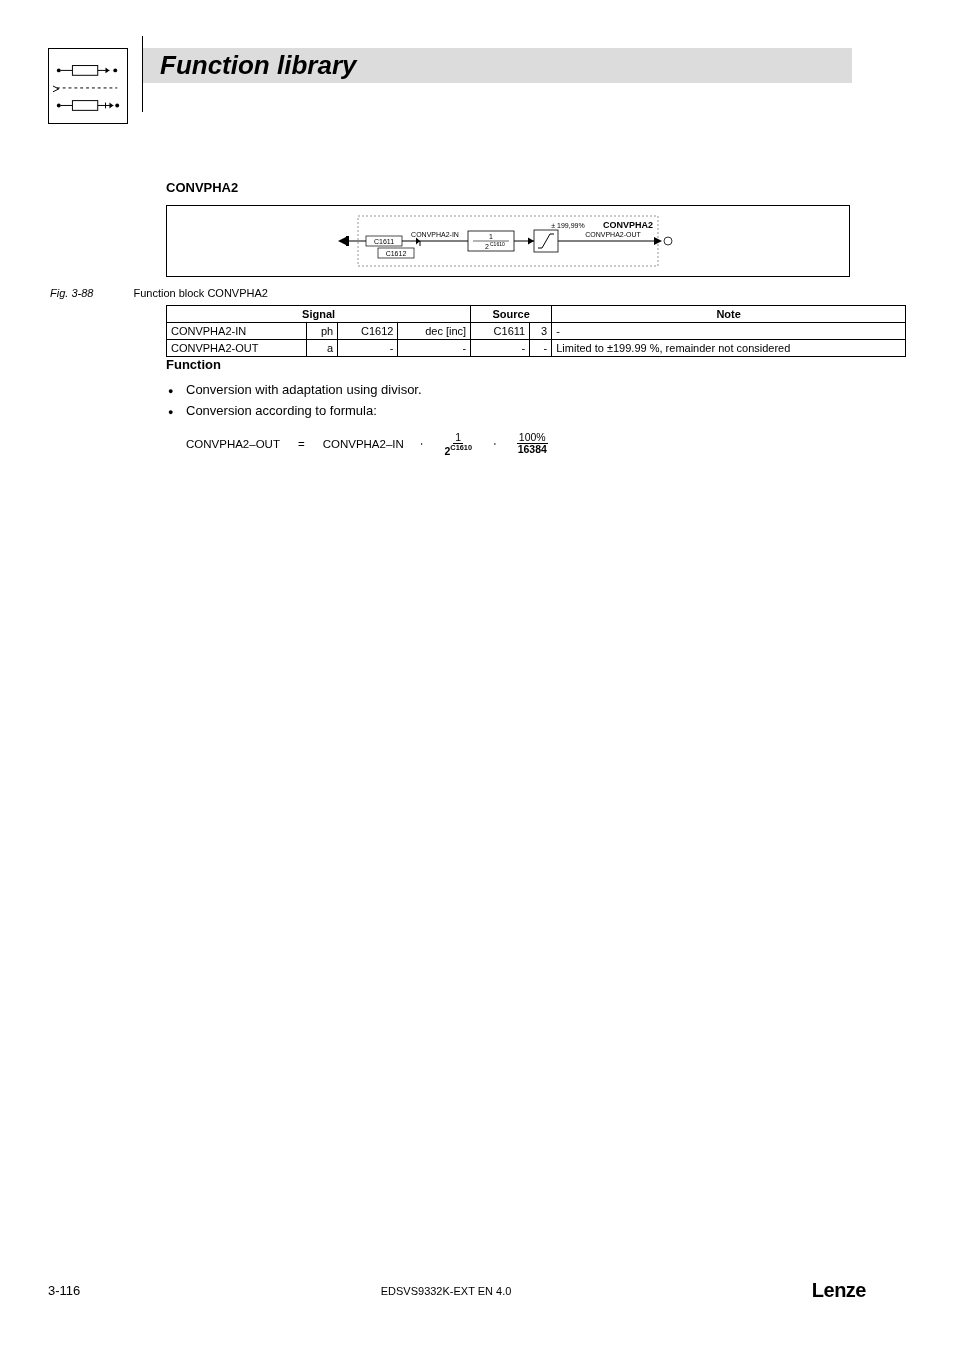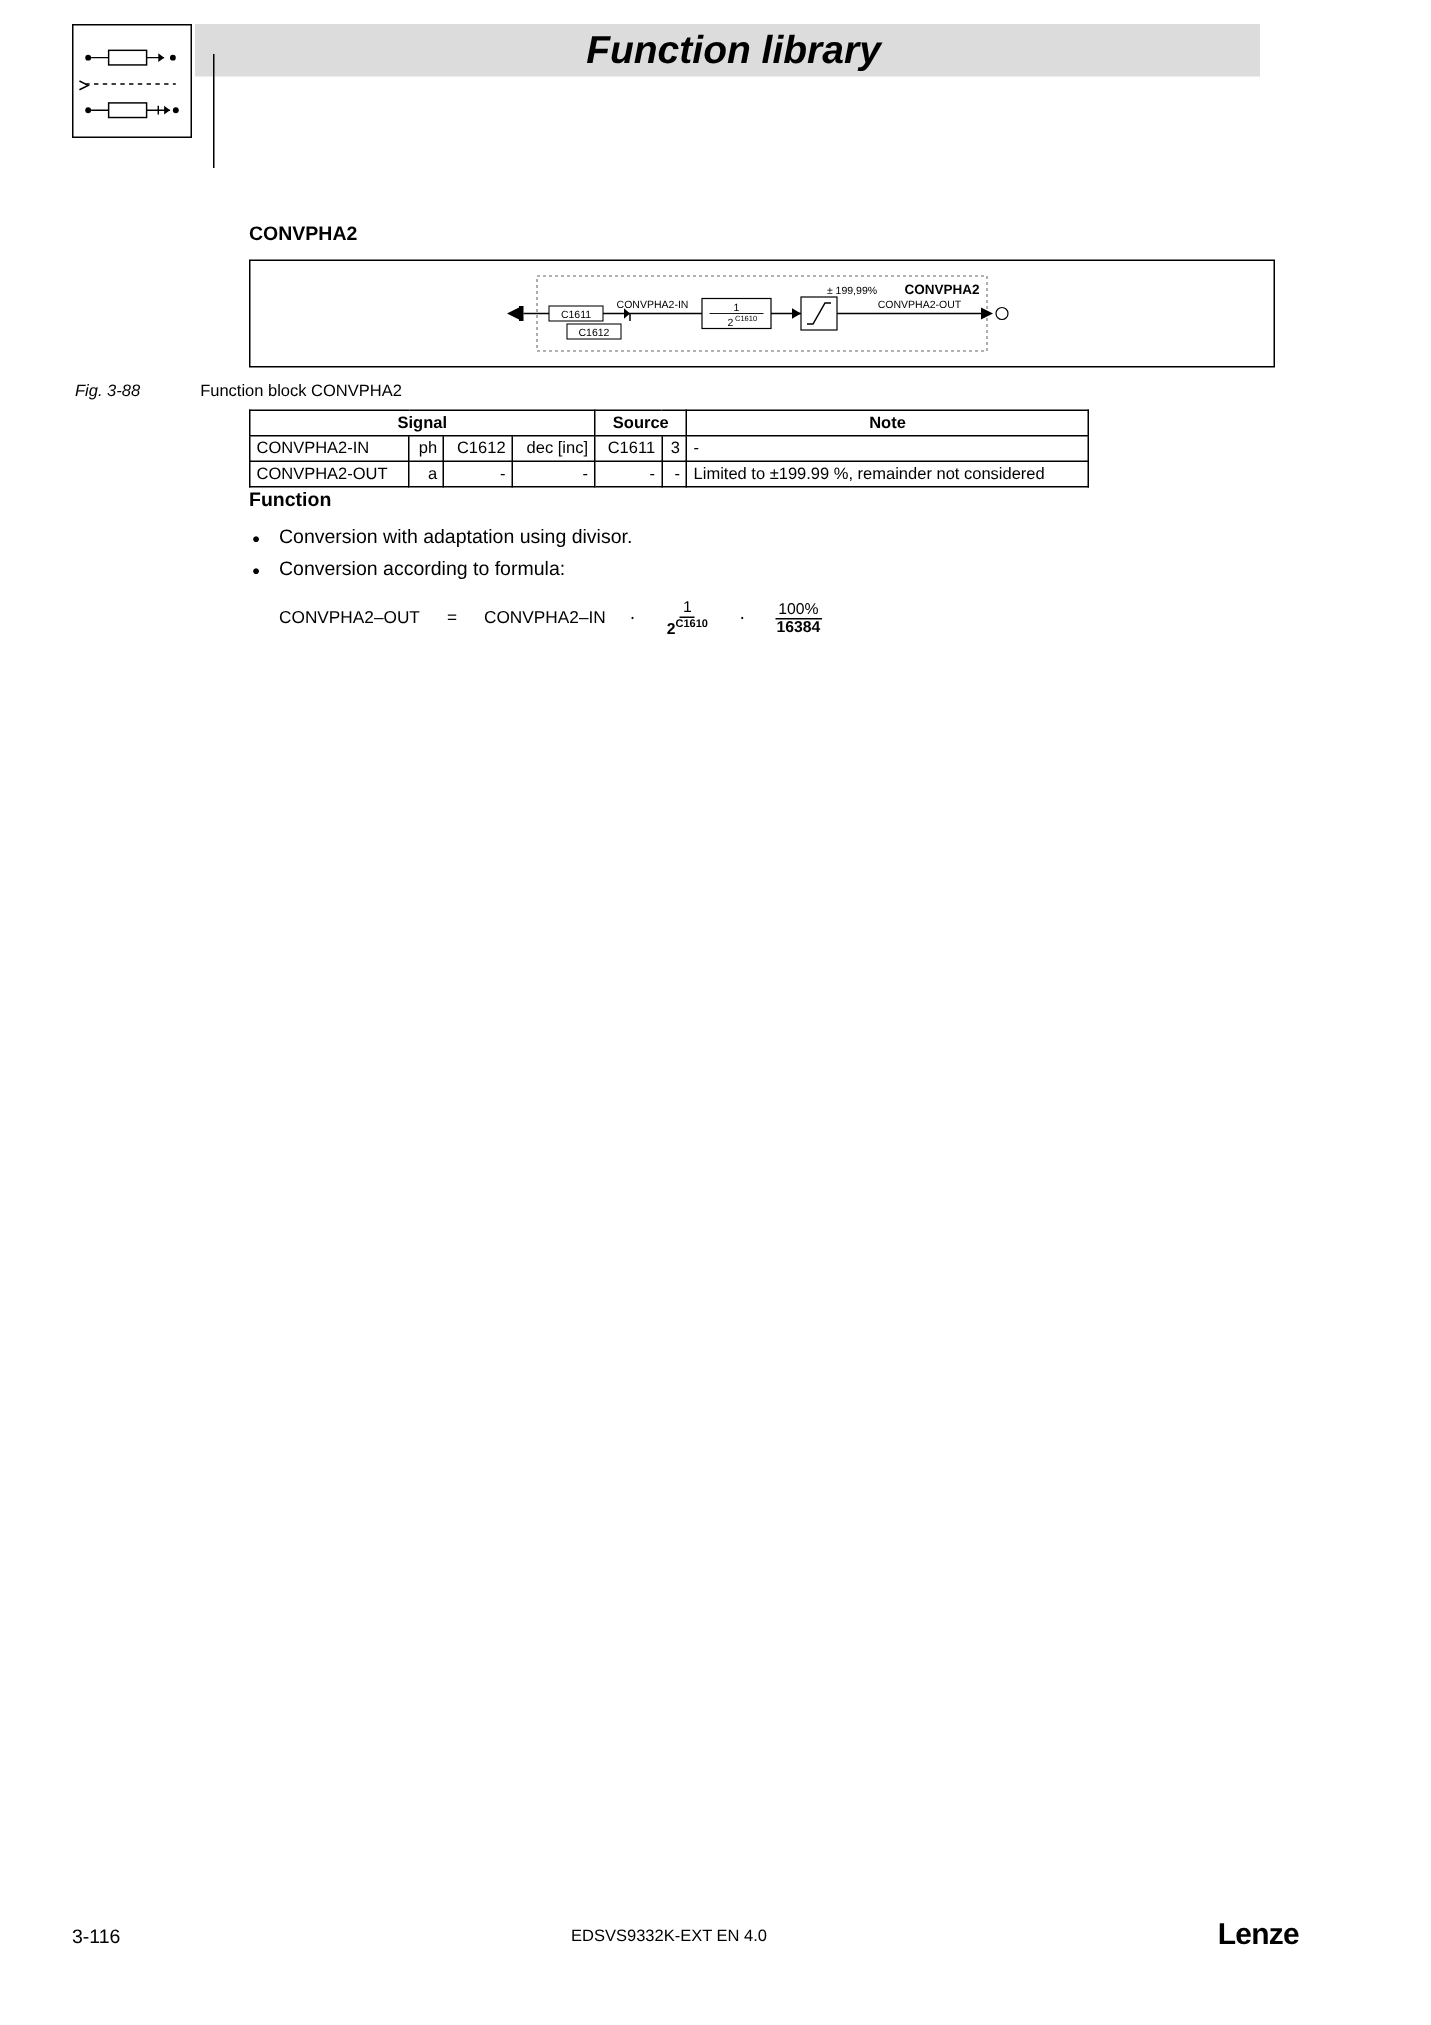--- a/index.html
+++ b/index.html
@@ -8,23 +8,22 @@
     height: 1350px;
     font-family: Arial, Helvetica, sans-serif;
     background: #fff;
     color: #000;
     position: relative;
     font-size: 13px;
   }
   .header-row {
     display: flex;
     align-items: flex-start;
-    padding-top: 16px;
-    gap: 2px;
-    text-align: center;
+    padding-top: 48px;
+    gap: 14px;
   }
   .icon-box {
     width: 80px;
     height: 76px;
     border: 1px solid #000;
     margin-left: 48px;
     position: relative;
     background: #fff;
     flex-shrink: 0;
   }
@@ -85,21 +84,21 @@
     display: flex;
     align-items: baseline;
     gap: 40px;
     margin-left: -116px;
     margin-bottom: 6px;
   }
   .fig-num { font-size: 11px; font-style: italic; }
   .fig-cap { font-size: 11px; }
   table {
     border-collapse: collapse;
-    width: 560px;
+    width: 740px;
     font-size: 11px;
   }
   th, td {
     border: 1px solid #000;
     padding: 2px 4px;
     vertical-align: middle;
   }
   th { font-weight: bold; text-align: center; }
   td.c { text-align: right; }
   td.l { text-align: left; }

